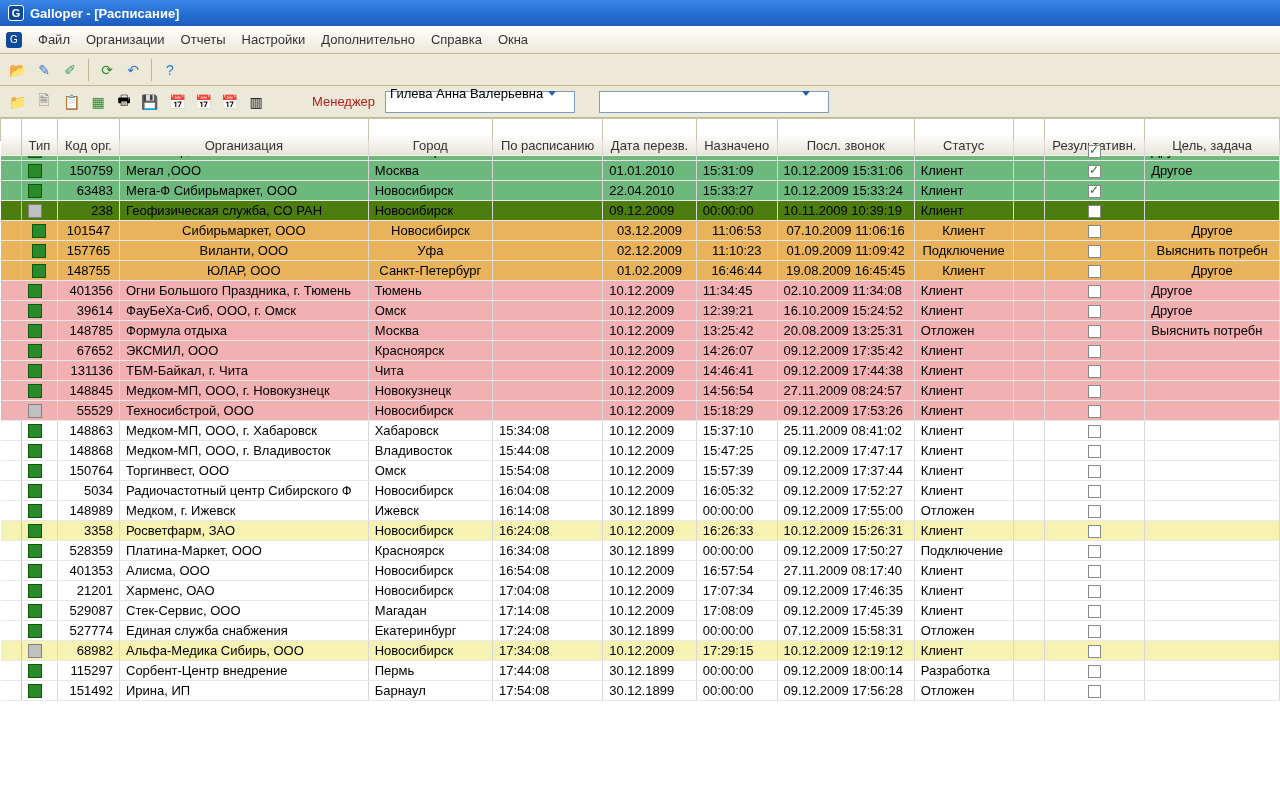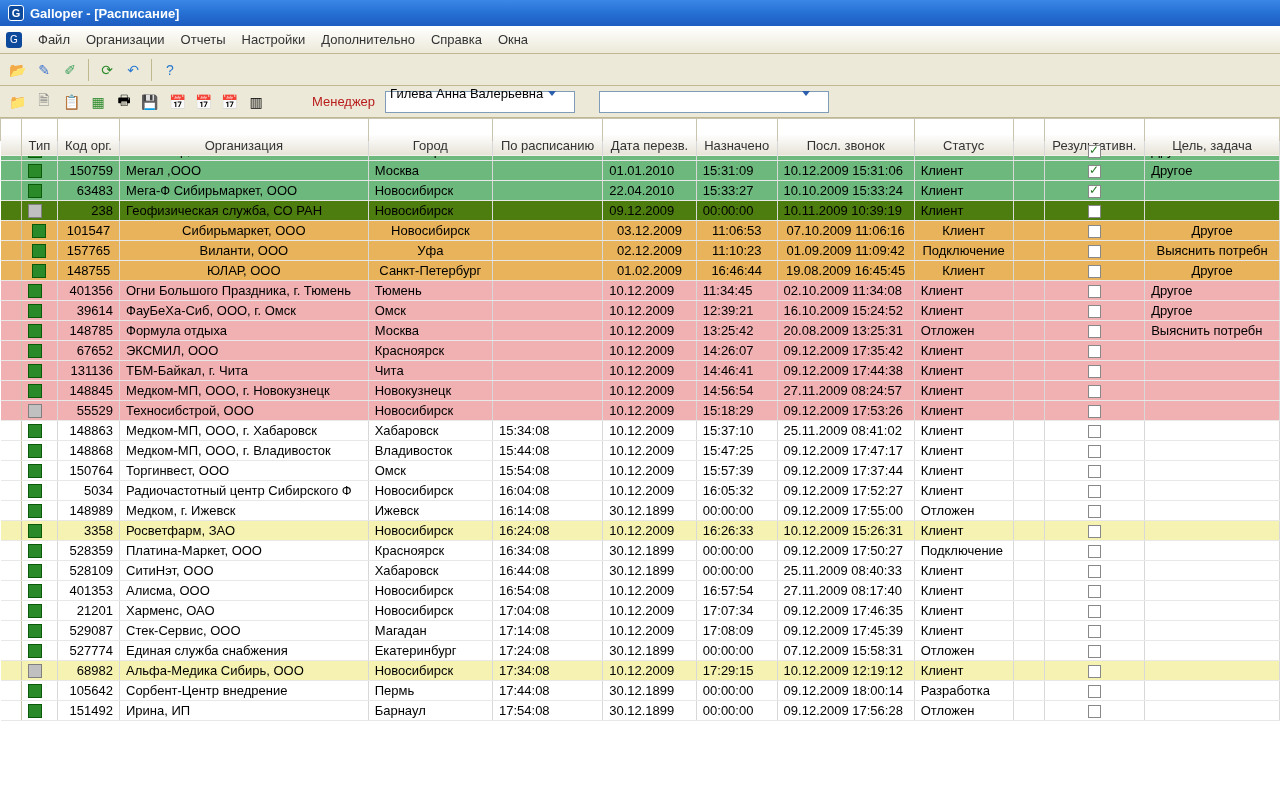--- a/index.html
+++ b/index.html
@@ -251,21 +251,21 @@
         </tr>
         <tr class="green">
           <td class="row-gutter"></td>
           <td><span class="type-icon "></span></td>
           <td class="num">63483</td>
           <td>Мега-Ф Сибирьмаркет, ООО</td>
           <td>Новосибирск</td>
           <td></td>
           <td>22.04.2010</td>
           <td>15:33:27</td>
-          <td>10.10.2009 15:33:24</td>
+          <td>10.12.2009 15:33:24</td>
           <td>Клиент</td>
           <td></td>
           <td style="text-align: center;"><span class="chk on"></span></td>
           <td></td>
         </tr>
         <tr class="blue">
           <td class="row-gutter"></td>
           <td><span class="type-icon doc"></span></td>
           <td class="num">238</td>
           <td>Геофизическая служба, СО РАН</td>
@@ -530,35 +530,20 @@
           <td>00:00:00</td>
           <td>09.12.2009 17:50:27</td>
           <td>Подключение</td>
           <td></td>
           <td style="text-align: center;"><span class="chk"></span></td>
           <td></td>
         </tr>
         <tr class="plain">
           <td class="row-gutter"></td>
           <td><span class="type-icon "></span></td>
-          <td class="num">528109</td>
-          <td>СитиНэт, ООО</td>
-          <td>Хабаровск</td>
-          <td>16:44:08</td>
-          <td>30.12.1899</td>
-          <td>00:00:00</td>
-          <td>25.11.2009 08:40:33</td>
-          <td>Клиент</td>
-          <td></td>
-          <td style="text-align: center;"><span class="chk"></span></td>
-          <td></td>
-        </tr>
-        <tr class="plain">
-          <td class="row-gutter"></td>
-          <td><span class="type-icon "></span></td>
           <td class="num">401353</td>
           <td>Алисма, ООО</td>
           <td>Новосибирск</td>
           <td>16:54:08</td>
           <td>10.12.2009</td>
           <td>16:57:54</td>
           <td>27.11.2009 08:17:40</td>
           <td>Клиент</td>
           <td></td>
           <td style="text-align: center;"><span class="chk"></span></td>
@@ -620,21 +605,21 @@
           <td>17:29:15</td>
           <td>10.12.2009 12:19:12</td>
           <td>Клиент</td>
           <td></td>
           <td style="text-align: center;"><span class="chk"></span></td>
           <td></td>
         </tr>
         <tr class="plain">
           <td class="row-gutter"></td>
           <td><span class="type-icon "></span></td>
-          <td class="num">105642</td>
+          <td class="num">115297</td>
           <td>Сорбент-Центр внедрение</td>
           <td>Пермь</td>
           <td>17:44:08</td>
           <td>30.12.1899</td>
           <td>00:00:00</td>
           <td>09.12.2009 18:00:14</td>
           <td>Разработка</td>
           <td></td>
           <td style="text-align: center;"><span class="chk"></span></td>
           <td></td>

